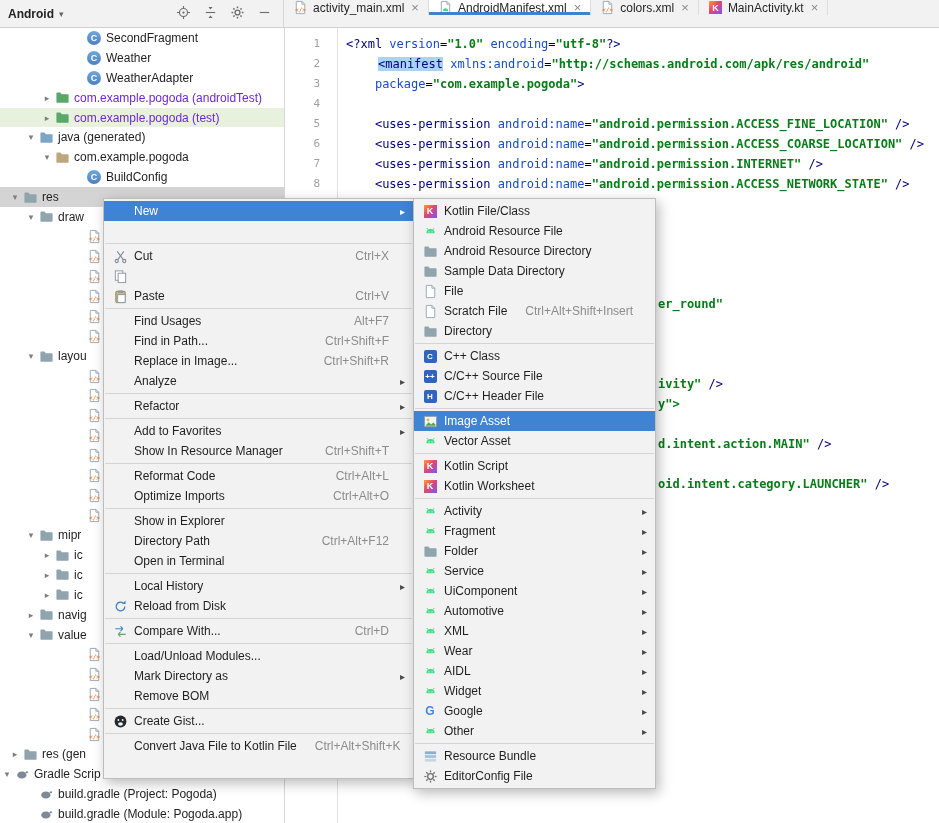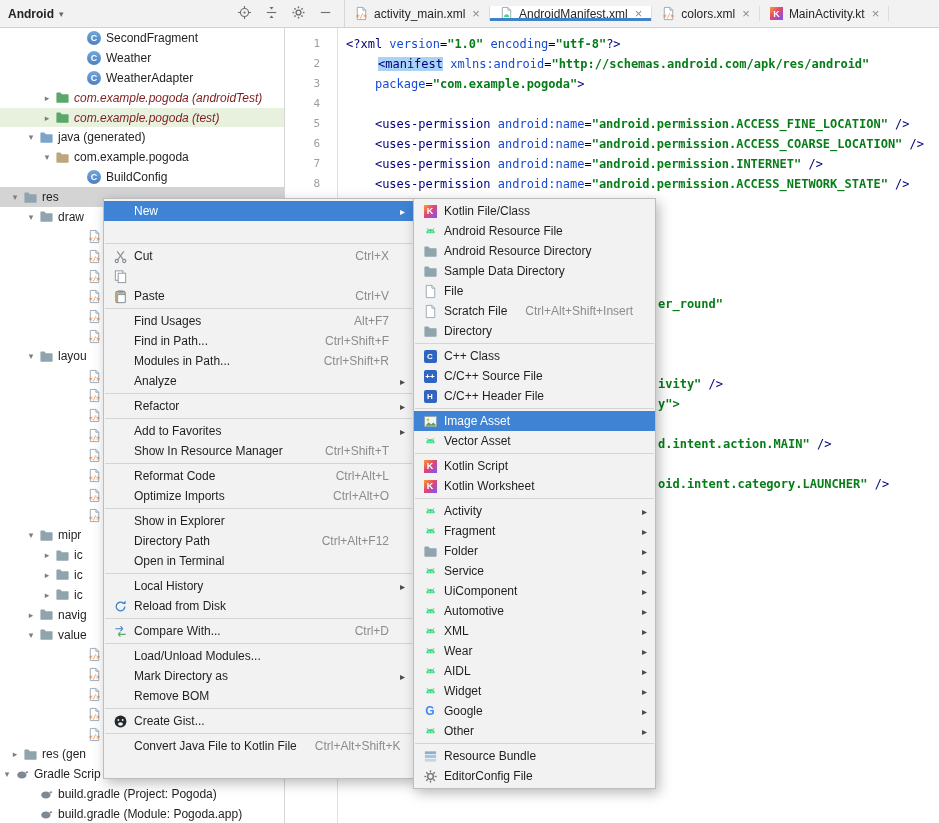--- a/index.html
+++ b/index.html
@@ -1,41 +1,41 @@
 <!DOCTYPE html>
 <html><head>
 <meta charset="utf-8">
 <style>
   * { margin:0; padding:0; box-sizing:border-box; }
   html,body { width:939px; height:823px; overflow:hidden; }
   body { font-family:"Liberation Sans",sans-serif; font-size:12px; background:#fff; position:relative; color:#1f1f1f; }
 
   
   #topbar { position:absolute; left:0; top:0; width:939px; height:28px; background:#f2f2f2; border-bottom:1px solid #d1d1d1; display:flex; z-index:5; }
-  #proj-toolbar { width:345px; display:flex; align-items:center; padding:0 10px 0 8px; border-right:1px solid #d6d6d6; }
+  #proj-toolbar { width:284px; display:flex; align-items:center; padding:0 10px 0 8px; border-right:1px solid #d6d6d6; }
   #proj-selector { display:flex; align-items:center; gap:5px; cursor:default; }
   #proj-selector .sel-label { font-weight:bold; color:#222; }
   #proj-selector .caret { font-size:9px; color:#666; }
   #proj-actions { margin-left:auto; display:flex; align-items:center; gap:9px; }
   .tb-btn { width:18px; height:18px; display:flex; align-items:center; justify-content:center; }
-  #tabs { flex:1; display:flex; align-items:center; }
+  #tabs { flex:1; display:flex; align-items:flex-start; }
   .tab { display:flex; align-items:center; gap:5px; padding:0 9px; border-right:1px solid #ddd; position:relative; cursor:default; }
   .tab-label { color:#262626; }
   .tab.selected { background:#fff; }
   .tab.selected::after { content:""; position:absolute; left:0; right:0; bottom:0; height:3px; background:#4083c9; }
   .tab-close { color:#8a8a8a; font-size:13px; margin-left:2px; }
   .tab-icon { display:flex; align-items:center; justify-content:center; width:15px; height:15px; }
 
   
   #tree { position:absolute; left:0; top:28px; width:285px; height:795px; background:#fff; border-right:1px solid #d6d6d6; overflow:hidden; z-index:1; }
   .trow { display:flex; align-items:center; height:19.9px; width:285px; }
   .trow .chev { width:14px; flex:none; text-align:center; font-size:9px; color:#7d7d7d; }
   .trow .ticon { width:16px; height:16px; flex:none; margin-right:4px; display:flex; align-items:center; justify-content:center; }
   .trow .tlabel { white-space:nowrap; color:#1f1f1f; }
-  .trow.green .tlabel { color:#7f1d1d;font-style:italic; }
+  .trow.green .tlabel { color:#6d28d9; }
   .trow.hl-green { background:#e7f1de; }
   .trow.hl-gray { background:#d4d4d4; }
 
   
   #editor { position:absolute; left:286px; top:28px; right:0; bottom:0; background:#fff; z-index:1; font-family:"DejaVu Sans Mono",monospace; }
   #gutter { position:absolute; left:0; top:0; bottom:0; width:52px; border-right:1px solid #e0e0e0; padding-top:6px; }
   .gnum { height:20px; width:34px; text-align:right; color:#9e9e9e; font:11px "DejaVu Sans Mono",monospace; line-height:20px; }
   #code { margin-left:60px; padding-top:6px; }
   .cline { height:20px; line-height:20px; white-space:pre; font-size:12px; }
   .cfrag { position:absolute; left:372px; height:20px; line-height:20px; white-space:pre; font-size:12px; }
@@ -646,21 +646,21 @@
         <span class="marrow"></span>
       </div>
       <div class="mitem">
         <span class="micon"></span>
         <span class="mlabel">Find in Path...</span>
         <span class="mshort">Ctrl+Shift+F</span>
         <span class="marrow"></span>
       </div>
       <div class="mitem">
         <span class="micon"></span>
-        <span class="mlabel">Modules in Path...</span>
+        <span class="mlabel">Replace in Image...</span>
         <span class="mshort">Ctrl+Shift+R</span>
         <span class="marrow"></span>
       </div>
       <div class="mitem">
         <span class="micon"></span>
         <span class="mlabel">Analyze</span>
         <span class="mshort"></span>
         <span class="marrow">▸</span>
       </div>
       <div class="msep"></div>

